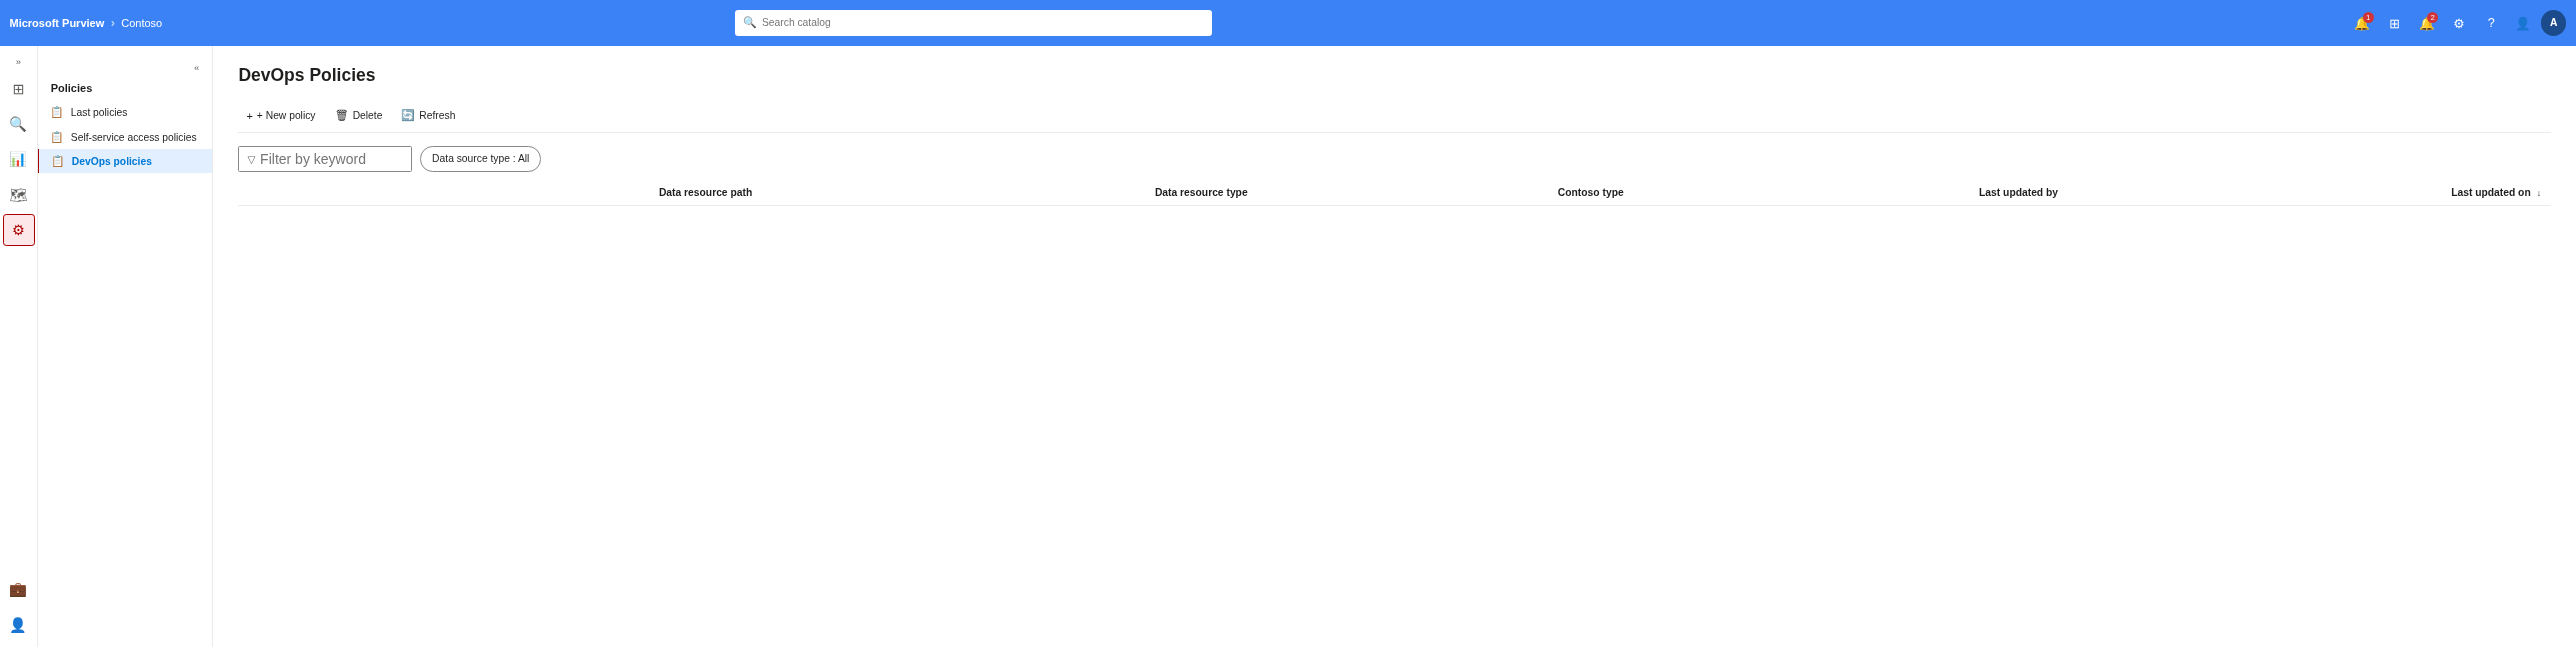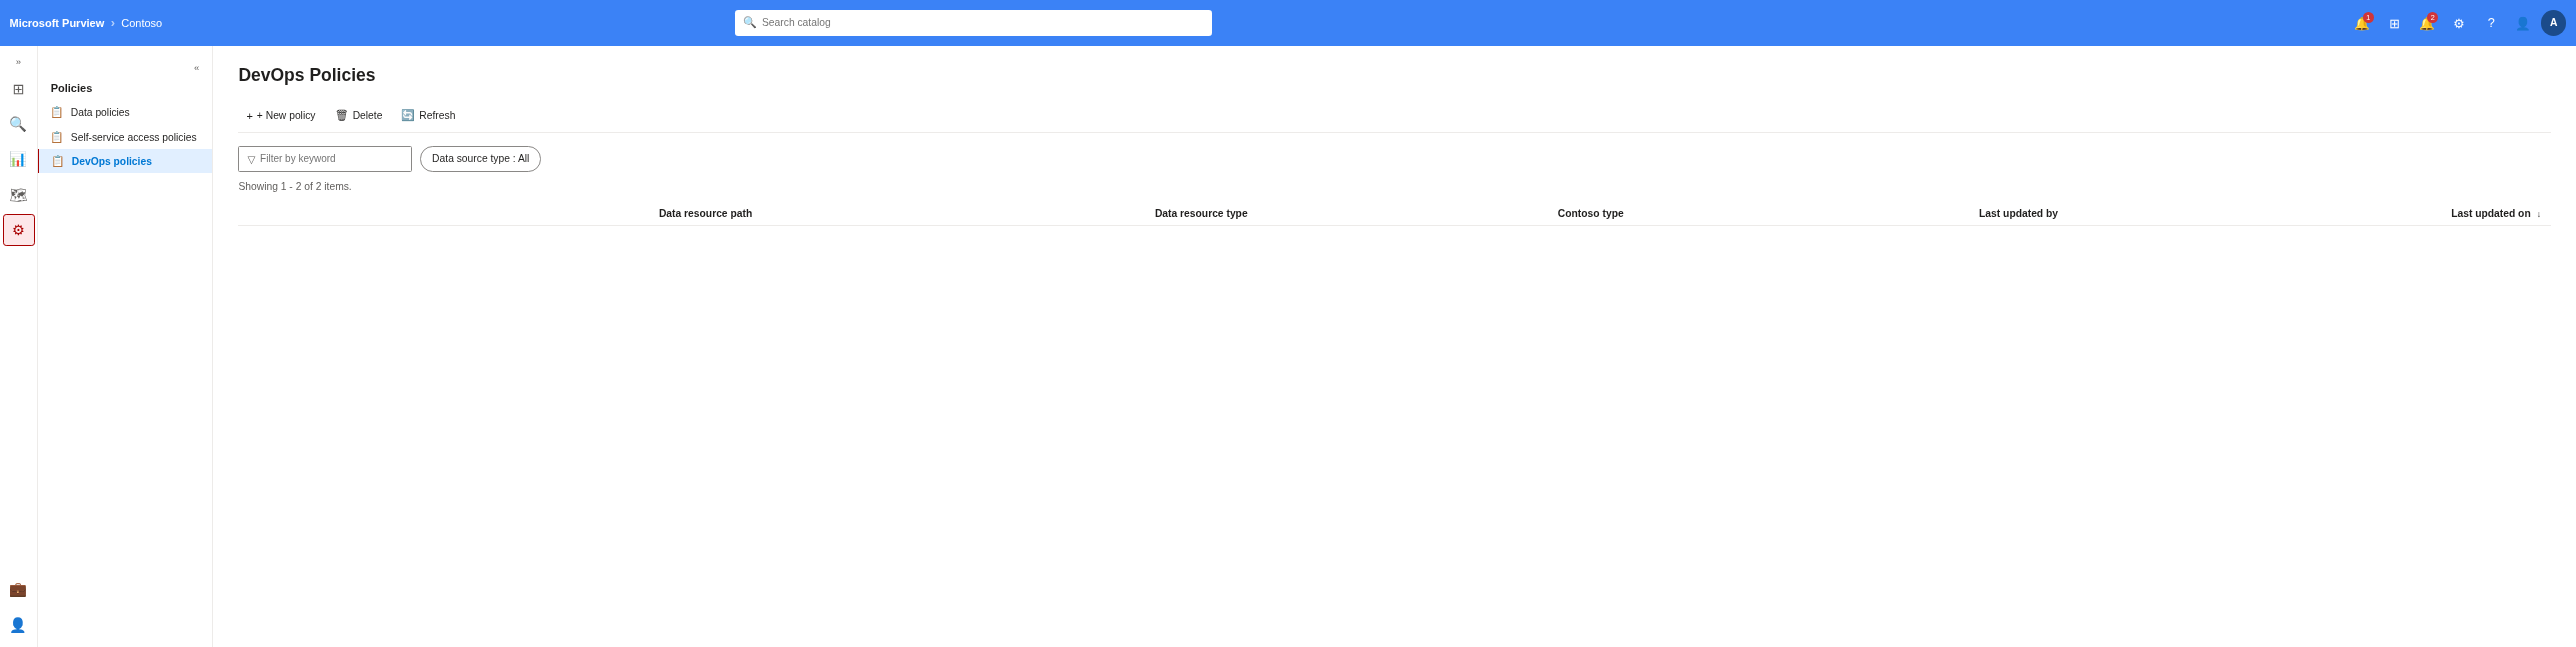--- a/index.html
+++ b/index.html
@@ -239,21 +239,21 @@
       border: 0.8px solid #8a8886;
       border-radius: 1.6px;
       padding: 3.2px 8px;
       gap: 4.8px;
       height: 25.4px;
       background: white;
     }
     .filter-input input {
       border: none;
       outline: none;
-      font-size: 10px;
+      font-size: 14px;
       color: #201f1e;
       width: 143px;
     }
     .filter-input .filter-icon { color: #605e5c; font-size: 10.3px; }
 
     .datasource-pill {
       display: flex;
       align-items: center;
       border: 0.8px solid #8a8886;
       border-radius: 12.7px;
@@ -369,21 +369,21 @@
   </div>
 
   <div class="sidebar">
     <div class="sidebar-collapse">
       <button class="expand-btn">«</button>
     </div>
     <div class="sidebar-header">Policies</div>
 
     <div class="sidebar-item">
       <span class="sidebar-item-icon">📋</span>
-      <span>Data policies</span>
+      <span>Last policies</span>
     </div>
     <div class="sidebar-item">
       <span class="sidebar-item-icon">📋</span>
       <span>Self-service access policies</span>
     </div>
     <div class="sidebar-item active">
       <span class="sidebar-item-icon">📋</span>
       <span>DevOps policies</span>
     </div>
   </div>
@@ -410,21 +410,20 @@
     <div class="filter-row">
       <div class="filter-input">
         <span class="filter-icon">▽</span>
         <input type="text" placeholder="Filter by keyword" style="">
       </div>
       <button class="datasource-pill">
         <span>Data source type : All</span>
       </button>
     </div>
 
-    <div class="items-count">Showing 1 - 2 of 2 items.</div>
 
     <div class="table-container">
       <table>
         <thead>
           <tr>
             <th class="checkbox-cell"></th>
             <th>
               <span>Data resource path</span>
             </th>
             <th>

